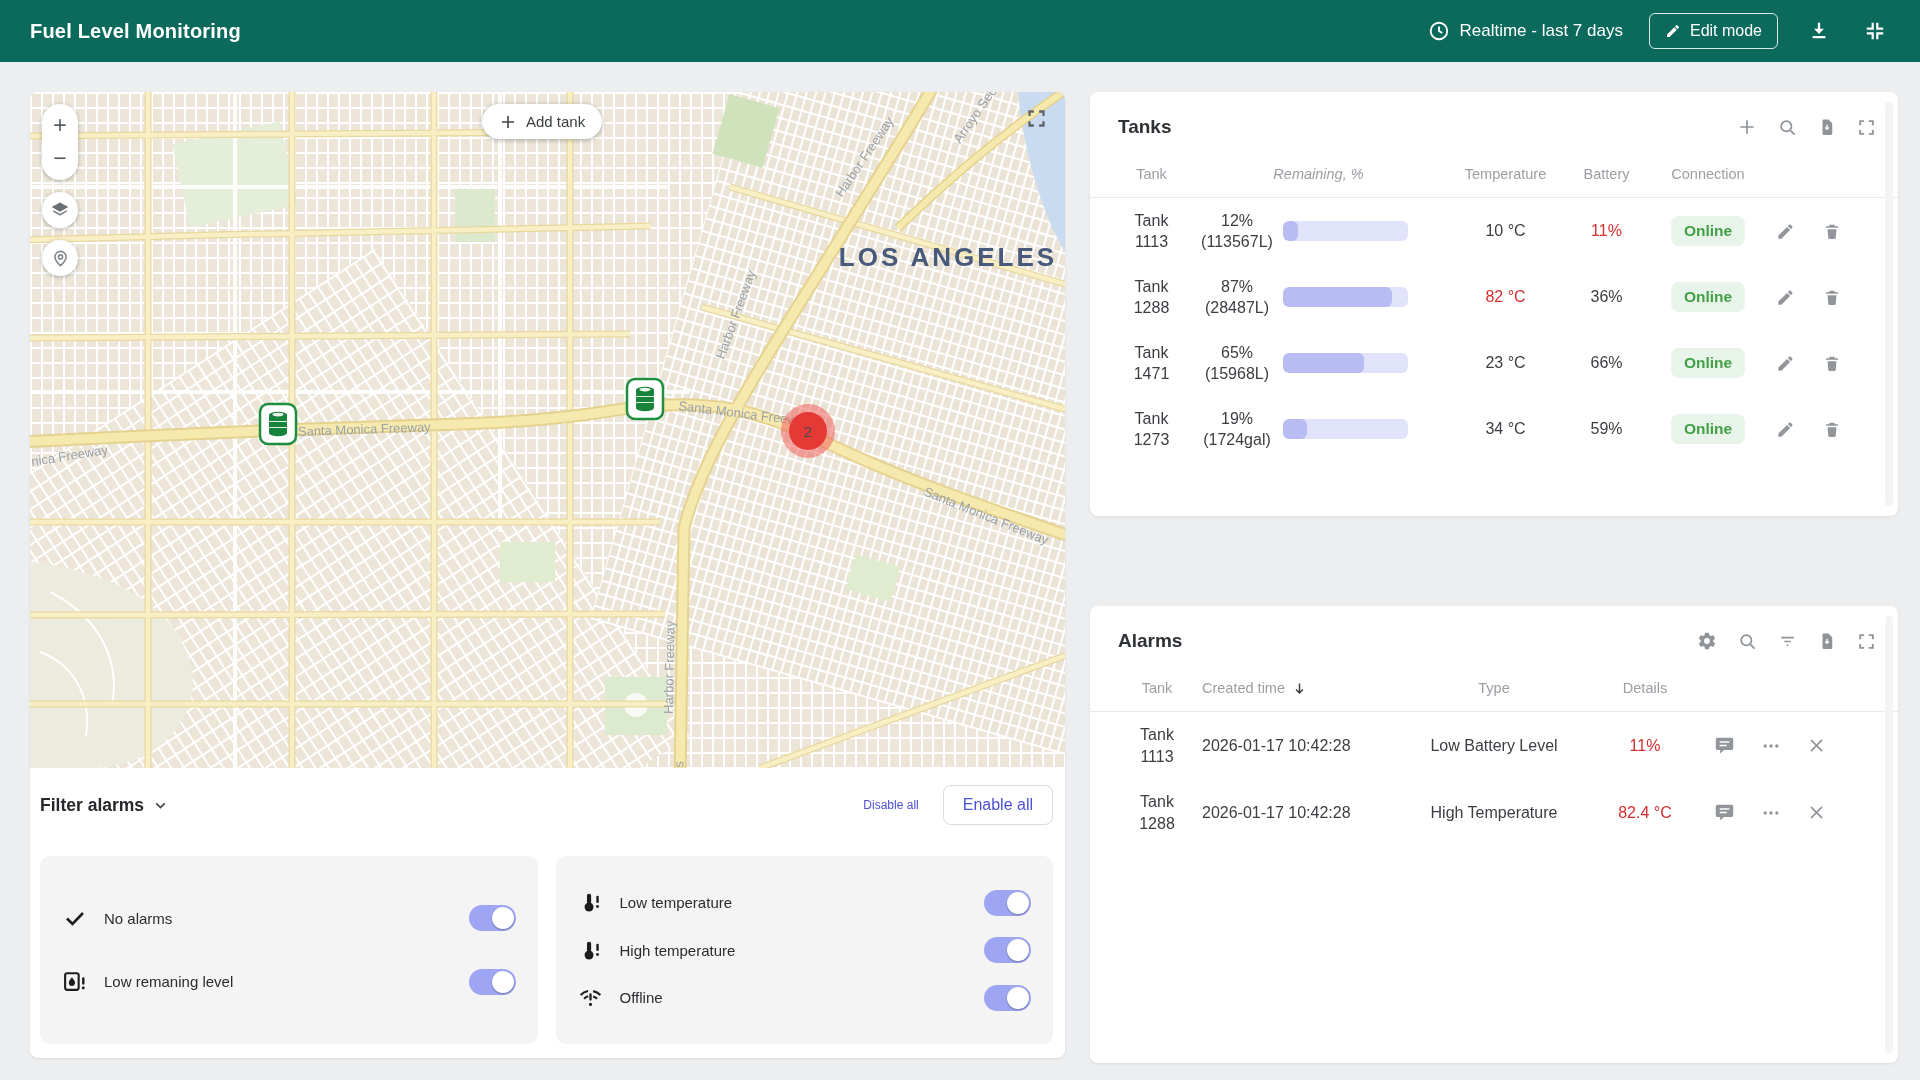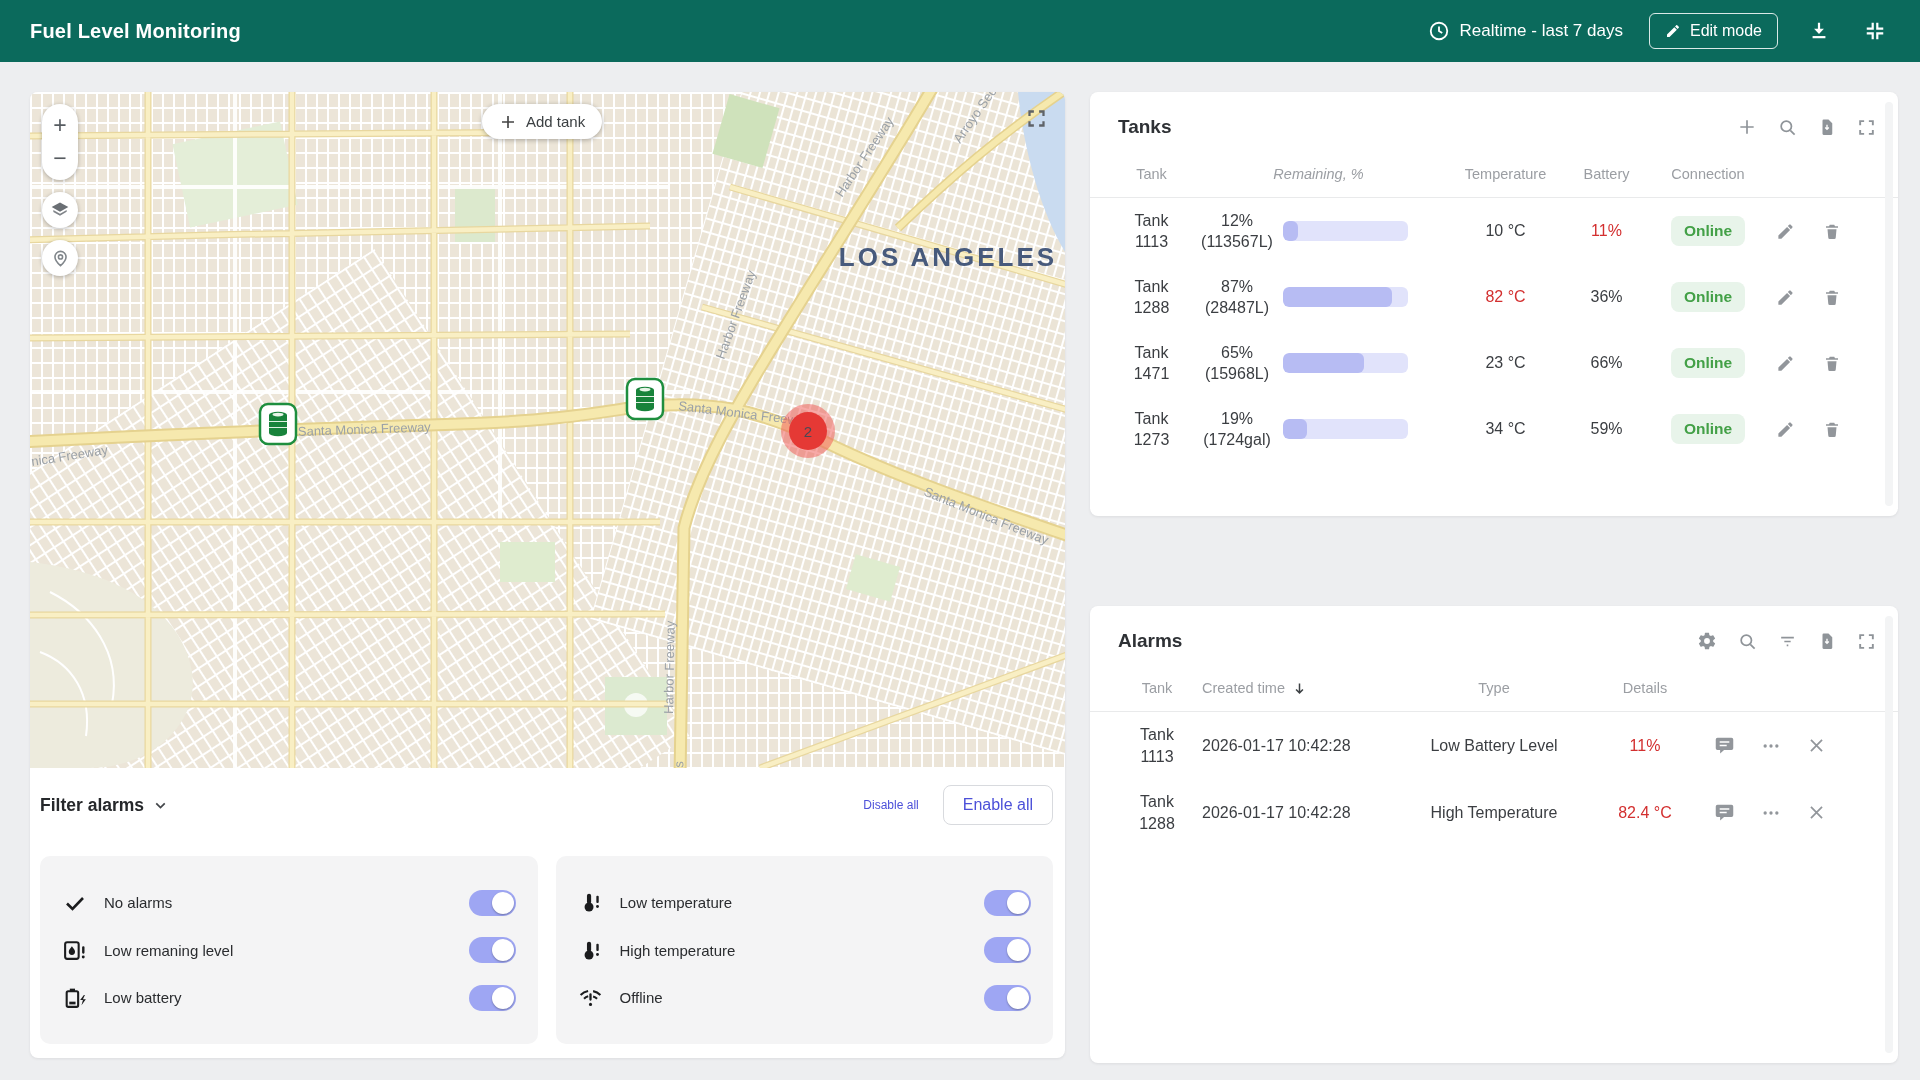--- a/index.html
+++ b/index.html
@@ -282,34 +282,20 @@
               <path d="M9.5 8c1.8 2.3 3 3.8 3 5.3a3 3 0 1 1-6 0c0-1.5 1.2-3 3-5.3z" fill="#1b1c1e"></path>
               <rect x="19.3" y="8" width="2.3" height="7" rx="1" fill="#1b1c1e"></rect>
                 <circle cx="20.4" cy="18.3" r="1.4" fill="#1b1c1e"></circle>
             </svg>
           </span>
           <span class="f-label">Low remaning level</span>
           <span class="toggle">
               <span class="knob"></span>
             </span>
         </div>
-        <div class="f-row">
-          <span class="f-ic">
-            <svg width="25" height="25" viewBox="0 0 24 24">
-              <rect x="7.5" y="3.5" width="5" height="2.5" fill="#1b1c1e"></rect>
-              <rect x="4.5" y="6" width="11" height="15" rx="1.5" fill="none" stroke="#1b1c1e" stroke-width="2"></rect>
-              <rect x="7" y="16" width="6" height="2.6" fill="#1b1c1e"></rect>
-              <path d="M21 9.5l-3.6 5h2.7l-1.4 5 4.2-5.8h-2.8l1.9-4.2z" fill="#1b1c1e"></path>
-            </svg>
-          </span>
-          <span class="f-label">Low battery</span>
-          <span class="toggle">
-              <span class="knob"></span>
-            </span>
-        </div>
       </div>
 
       <div class="fbox">
         <div class="f-row">
           <span class="f-ic">
             <svg width="25" height="25" viewBox="0 0 24 24" fill="#1b1c1e">
               <rect x="8.6" y="3.5" width="4" height="10" rx="2"></rect>
                 <circle cx="10.6" cy="16.3" r="4.3"></circle>
               <rect x="17.6" y="5.5" width="2.3" height="7" rx="1"></rect>
                 <circle cx="18.7" cy="15.8" r="1.4"></circle>

